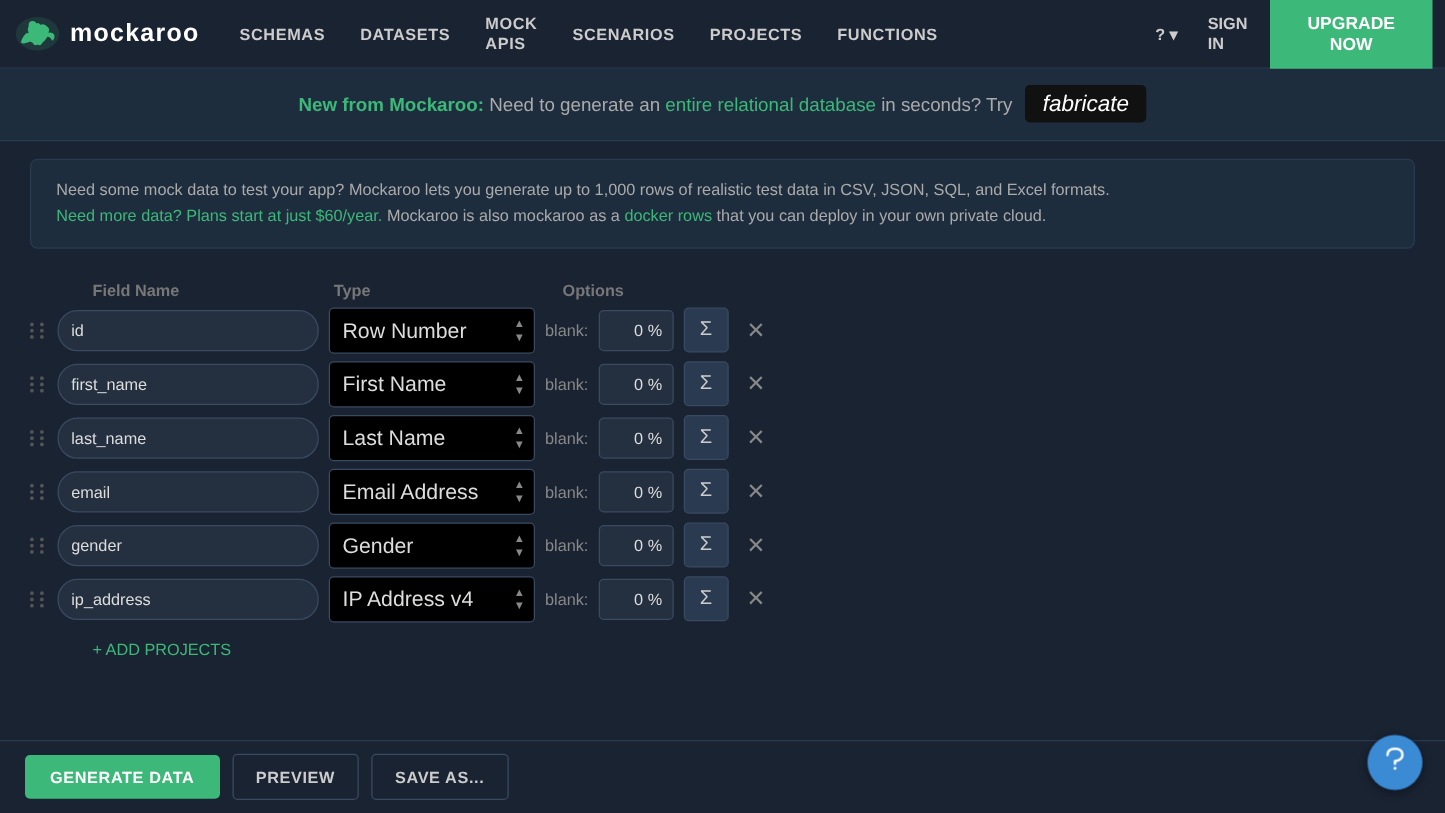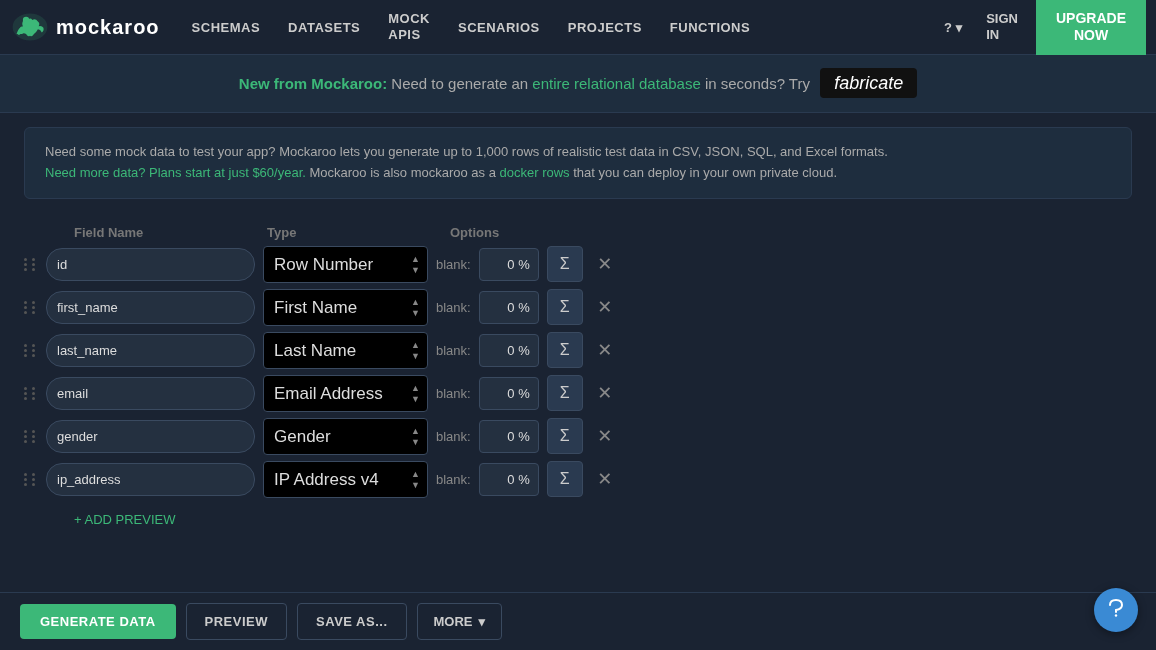--- a/index.html
+++ b/index.html
@@ -70,21 +70,21 @@
       display: flex;
       flex-direction: column;
       align-items: center;
       line-height: 1.2;
     }
     .nav-upgrade {
       background: #3cb878;
       color: #fff;
       font-size: 14px;
       font-weight: bold;
-      padding: 0 20px;
+      padding: 0 30px;
       height: 55px;
       display: flex;
       align-items: center;
       justify-content: center;
       cursor: pointer;
       margin-left: 4px;
       line-height: 1.2;
       text-align: center;
       flex-direction: column;
     }
@@ -543,32 +543,28 @@
       </div>
     </div>
     <span class="blank-label">blank:</span>
     <input class="blank-input" value="0 %" style="">
     <button class="formula-btn">Σ</button>
     <button class="delete-btn">✕</button>
   </div>
     </div>
 
   <div class="add-another">
-    <span>+ ADD PREVIEW</span>
+    <span>+ ADD PROJECTS</span>
   </div>
 </div>
 
 <div class="bottom-toolbar">
   <button class="btn-generate">GENERATE DATA</button>
   <button class="btn-outline">PREVIEW</button>
   <button class="btn-outline">SAVE AS...</button>
-  <button class="btn-more">
-    <span>MORE</span>
-    <span>▾</span>
-  </button>
 </div>
 
 <div class="help-bubble">
   <span>
     <svg width="22" height="22" viewBox="0 0 22 22" fill="none">
       <path d="M5,8 Q5,3 11,3 Q17,3 17,8 Q17,12 11,13 L11,15" stroke="white" stroke-width="2" fill="none" stroke-linecap="round"></path>
       <circle cx="11" cy="18.5" r="1.2" fill="white"></circle>
     </svg>
   </span>
 </div>

